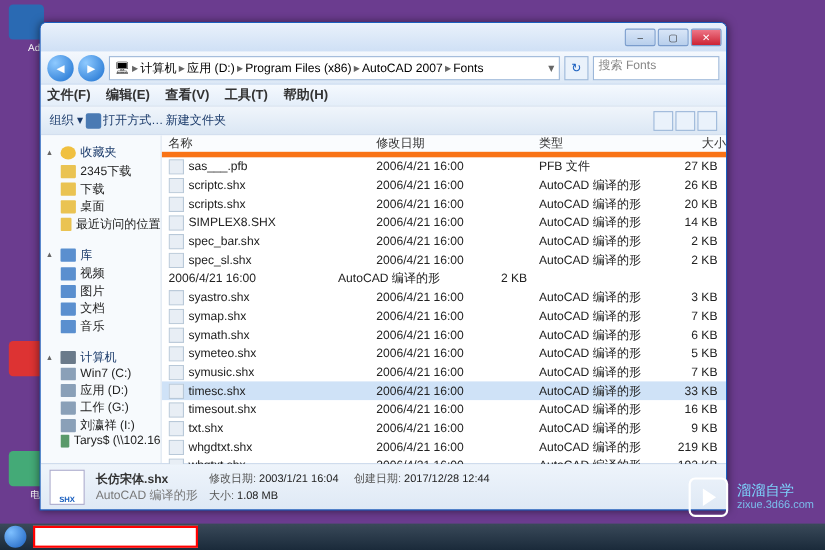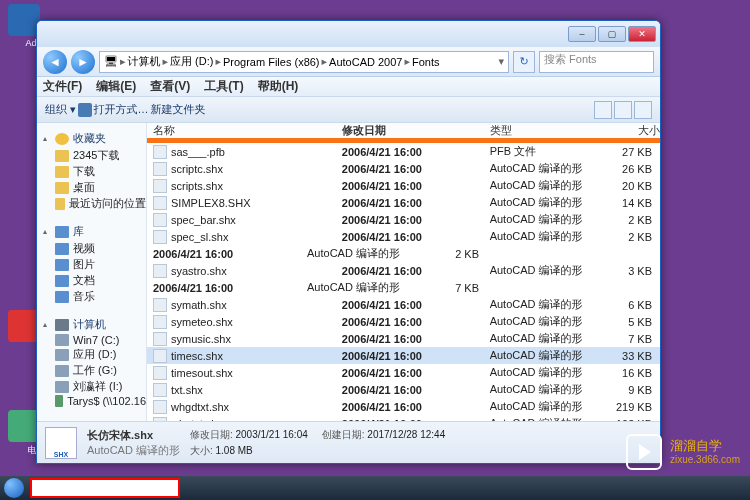--- a/index.html
+++ b/index.html
@@ -31,32 +31,32 @@
   .sb-item{ margin:1px 0 1px 18px; display:flex;align-items:center;gap:4px; color:#222; white-space:nowrap; overflow:hidden;}
   .sb-ico{width:14px;height:12px;background:#eac352;border-radius:1px;display:inline-block;}
   .sb-ico.star{background:#f0c040;border-radius:50%;}
   .sb-ico.lib{background:#5a8fcf;}
   .sb-ico.comp{background:#6a7a8a;}
   .sb-ico.drv{background:#8aa0b8;}
   .sb-ico.net{background:#5a9a6a;}
   .sb-tri{font-size:8px;color:#666;width:8px;display:inline-block;}
   .fileview{ flex:1; display:flex; flex-direction:column; overflow:hidden;}
   .fv-header{ height:20px; display:flex; align-items:center; font-size:11px; color:#333; border-bottom:5px solid #f97316; background:#fafcfe; padding-left:6px;}
-  .col-name{width:200px;} .col-date{width:110px;font-weight:bold;} .col-type{width:120px;margin-left:44px;} .col-size{width:60px;text-align:right;}
+  .col-name{width:200px;} .col-date{width:110px;} .col-type{width:120px;margin-left:44px;} .col-size{width:60px;text-align:right;}
   .fv-body{ flex:1; overflow-y:auto; font-size:11px;}
   .row{ display:flex; align-items:center; height:17px; padding-left:6px; color:#222;}
   .row.selected{ background:#cfe2f7;}
   .fi{width:14px;height:14px;background:#e8eef5;border:1px solid #b8c8d8;margin-right:4px;display:inline-block;}
   .row .col-name{display:flex;align-items:center;white-space:nowrap;overflow:hidden;}
   .row .col-size{padding-right:8px;}
   .statusbar{ height:42px; background:linear-gradient(#eef4fb,#dfe9f5); border-top:1px solid #cad9ec; display:flex; align-items:center; padding:4px 8px; gap:10px; font-size:11px; color:#333;}
   .thumb{width:32px;height:32px;background:#fff;border:1px solid #aac;display:flex;align-items:flex-end;justify-content:center;font-size:7px;color:#1a5fbf;font-weight:bold;}
   .sb-meta{display:grid;grid-template-columns:auto auto;gap:2px 14px;font-size:10px;color:#555;}
   .sb-meta b{color:#222;font-weight:normal;}
-  .watermark{ position:absolute; right:10px; bottom:30px; color:#eab308; font-size:13px; display:flex; align-items:center; gap:8px;}
+  .watermark{ position:absolute; right:10px; bottom:30px; color:#7dd3fc; font-size:13px; display:flex; align-items:center; gap:8px;}
   .watermark .logo{ width:36px;height:36px;border:2px solid #fff;border-radius:6px;display:flex;align-items:center;justify-content:center;}
   .watermark .logo::before{content:"";border-left:12px solid #fff;border-top:8px solid transparent;border-bottom:8px solid transparent;margin-left:3px;}
   .watermark .txt{display:flex;flex-direction:column;line-height:1.1;}
   .watermark .txt .small{font-size:10px;opacity:.85;}
   ::-webkit-scrollbar{width:14px;}
   ::-webkit-scrollbar-track{background:#e8eef5;}
   ::-webkit-scrollbar-thumb{background:#b8cfec;border:1px solid #9cb7d9;}
 </style>
 </head>
 <body>
@@ -242,20 +242,21 @@
             <div class="col-type">AutoCAD 编译的形</div>
             <div class="col-size">2 KB</div>
           </div>
           <div class="row">
             <div class="col-name"><span class="fi"></span>syastro.shx</div>
             <div class="col-date">2006/4/21 16:00</div>
             <div class="col-type">AutoCAD 编译的形</div>
             <div class="col-size">3 KB</div>
           </div>
           <div class="row">
+            <div class="col-name"><span class="fi"></span>symap.shx</div>
             <div class="col-date">2006/4/21 16:00</div>
             <div class="col-type">AutoCAD 编译的形</div>
             <div class="col-size">7 KB</div>
           </div>
           <div class="row">
             <div class="col-name"><span class="fi"></span>symath.shx</div>
             <div class="col-date">2006/4/21 16:00</div>
             <div class="col-type">AutoCAD 编译的形</div>
             <div class="col-size">6 KB</div>
           </div>

